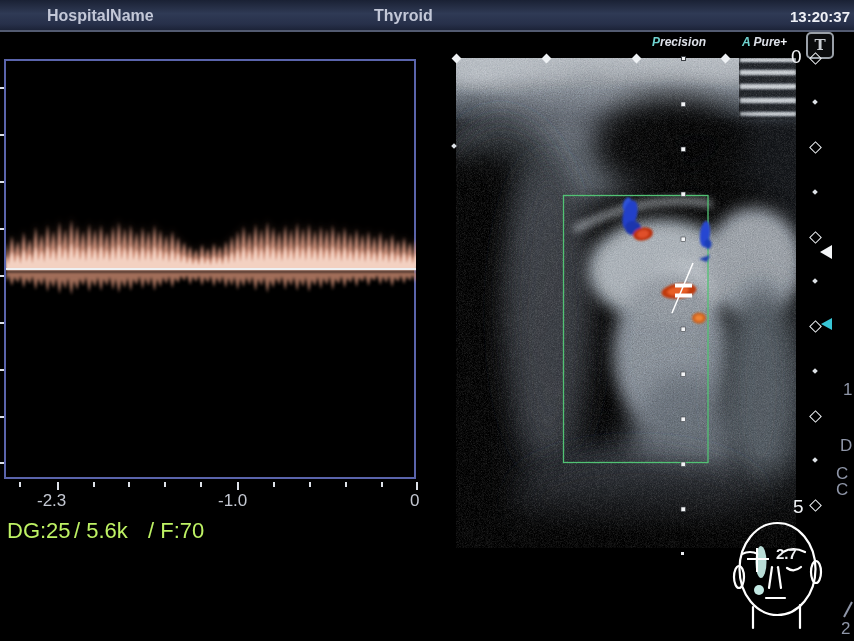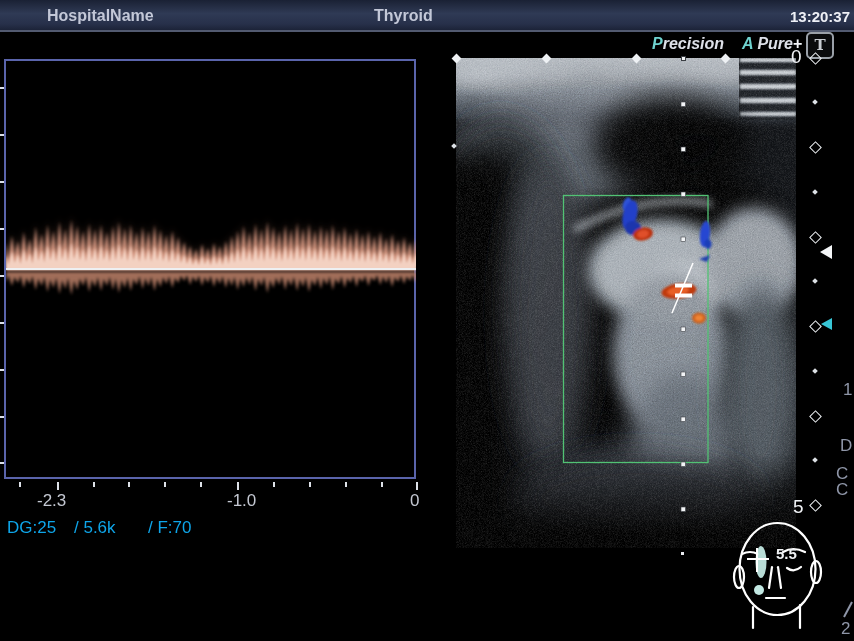--- a/index.html
+++ b/index.html
@@ -7,35 +7,35 @@
          font-family:"Liberation Sans",sans-serif;}
   
   #titlebar{position:absolute;left:0;top:0;width:854px;height:30px;
     background:linear-gradient(#1a2134,#2f3a55 45%,#27304a 80%,#1c2338);}
   #titlebar-sep{position:absolute;left:0;top:30px;width:854px;height:2px;background:#525a70;}
   .bar-text{position:absolute;top:7px;font-size:16px;font-weight:bold;color:#c3c8d8;white-space:pre;}
   #hospital{left:47px;}
   #study{left:374px;}
   #clock{left:790px;color:#eef0f6;font-weight:bold;font-size:15px;top:8px;}
   
-  .brand{position:absolute;top:35px;font-style:italic;font-weight:bold;font-size:16px;color:#dde0e8;white-space:pre;}
+  .brand{position:absolute;top:35px;font-style:italic;font-weight:bold;font-size:12px;color:#dde0e8;white-space:pre;}
   .teal{color:#6fd2cf;}
   #precision{left:652px;}
   #apure{left:742px;text-align:center;}
   #apure .plus{font-style:normal;color:#f4f6fa;}
   #t-button{position:absolute;left:806px;top:32px;width:24px;height:23px;border:2px solid #9aa0a8;
     border-radius:5px;background:#0a0b0d;color:#c8ccd2;font-family:"DejaVu Serif",serif;
     font-weight:bold;font-size:15px;text-align:center;line-height:22px;}
   
   #spectral{position:absolute;left:4px;top:59px;width:412px;height:420px;border:2px solid #5a64ab;
     background:#000;box-sizing:border-box;}
   #baseline{position:absolute;left:6px;top:268px;width:410px;height:2px;background:#eef0f2;}
   #wf{position:absolute;left:6px;top:61px;}
   .axis-lbl{position:absolute;font-size:17px;color:#c4c8d2;top:491px;}
-  .param-seg{position:absolute;top:518px;font-size:17px;color:#0ea5e9;white-space:pre;}
+  .param-seg{position:absolute;top:518px;font-size:22px;color:#bef264;white-space:pre;}
   
   .diaF{position:absolute;width:7px;height:7px;background:#eef1f4;transform:rotate(45deg);}
   .diaO{position:absolute;width:7px;height:7px;border:1.5px solid #eef1f4;transform:rotate(45deg);background:transparent;}
   .diaS{position:absolute;width:4px;height:4px;background:#dde1e6;transform:rotate(45deg);}
   .sqM{position:absolute;width:5px;height:5px;background:#f2f4f6;border:1px solid #3a3d42;box-sizing:border-box;}
   .tickL{position:absolute;width:4px;height:2px;background:#dde1e8;}
   .tickB{position:absolute;width:2px;background:#dde1e8;}
   .depth-lbl{position:absolute;font-size:19px;color:#f0f2f6;}
   .edge-lbl{position:absolute;font-size:17px;color:#8f96a8;}
   #focus-tri{position:absolute;left:820px;top:245px;width:0;height:0;
@@ -76,21 +76,21 @@
           <feGaussianBlur stdDeviation="1"></feGaussianBlur>
         </filter>
     </defs>
     <path id="wf-glow" fill="#8a5a48" opacity="0.55" filter="url(#b3)" d="M0 209 L0.0 179.3 L2.6 197.7 L5.9 171.6 L8.6 194.8 L11.9 177.1 L14.5 196.9 L17.8 167.2 L20.4 193.1 L23.8 174.9 L26.4 196.0 L29.7 161.7 L32.3 191.0 L35.7 169.4 L38.3 194.0 L41.6 159.5 L44.2 190.2 L47.5 166.1 L50.2 192.7 L53.5 156.2 L56.1 188.9 L59.4 163.9 L62.0 191.9 L65.4 154.0 L68.0 188.1 L71.3 160.6 L73.9 190.6 L77.2 166.1 L79.9 192.7 L83.2 158.4 L85.8 189.8 L89.1 163.9 L91.7 191.9 L95.1 159.5 L97.7 190.2 L101.0 167.2 L103.6 193.1 L107.0 160.6 L109.6 190.6 L112.9 156.2 L115.5 188.9 L118.8 162.8 L121.5 191.4 L124.8 159.5 L127.4 190.2 L130.7 167.2 L133.3 193.1 L136.7 161.7 L139.3 191.0 L142.6 166.1 L145.2 192.7 L148.6 159.5 L151.2 190.2 L154.5 165.0 L157.1 192.3 L160.4 170.5 L163.0 194.4 L166.4 166.1 L169.0 192.7 L172.3 172.7 L174.9 195.2 L178.3 178.2 L180.9 197.3 L184.2 182.6 L186.8 199.0 L190.1 185.9 L192.8 200.2 L196.1 180.4 L198.7 198.1 L202.0 184.8 L204.6 199.8 L208.0 179.3 L210.6 197.7 L213.9 182.6 L216.5 199.0 L219.9 177.1 L222.5 196.9 L225.8 171.6 L228.4 194.8 L231.7 166.1 L234.4 192.7 L237.7 160.6 L240.3 190.6 L243.6 167.2 L246.2 193.1 L249.6 158.4 L252.2 189.8 L255.5 163.9 L258.1 191.9 L261.4 156.2 L264.1 188.9 L267.4 161.7 L270.0 191.0 L273.3 166.1 L275.9 192.7 L279.3 159.5 L281.9 190.2 L285.2 163.9 L287.8 191.9 L291.2 157.3 L293.8 189.4 L297.1 162.8 L299.7 191.4 L303.0 158.4 L305.7 189.8 L309.0 165.0 L311.6 192.3 L314.9 160.6 L317.5 190.6 L320.9 163.9 L323.5 191.9 L326.8 159.5 L329.4 190.2 L332.8 166.1 L335.4 192.7 L338.7 161.7 L341.3 191.0 L344.6 168.3 L347.3 193.5 L350.6 163.9 L353.2 191.9 L356.5 169.4 L359.1 194.0 L362.5 166.1 L365.1 192.7 L368.4 171.6 L371.0 194.8 L374.3 167.2 L377.0 193.1 L380.3 173.8 L382.9 195.6 L386.2 169.4 L388.8 194.0 L392.2 176.0 L394.8 196.5 L398.1 172.7 L400.7 195.2 L404.1 178.2 L406.7 197.3 L410.0 174.9 L412.6 196.0 L410 209 Z"></path>
     <path id="wf-up" fill="#d99a83" opacity="0.95" filter="url(#b16)" d="M0 209 L0.0 182.0 L2.6 198.7 L5.9 175.0 L8.6 196.1 L11.9 180.0 L14.5 198.0 L17.8 171.0 L20.4 194.6 L23.8 178.0 L26.4 197.2 L29.7 166.0 L32.3 192.7 L35.7 173.0 L38.3 195.3 L41.6 164.0 L44.2 191.9 L47.5 170.0 L50.2 194.2 L53.5 161.0 L56.1 190.8 L59.4 168.0 L62.0 193.4 L65.4 159.0 L68.0 190.0 L71.3 165.0 L73.9 192.3 L77.2 170.0 L79.9 194.2 L83.2 163.0 L85.8 191.5 L89.1 168.0 L91.7 193.4 L95.1 164.0 L97.7 191.9 L101.0 171.0 L103.6 194.6 L107.0 165.0 L109.6 192.3 L112.9 161.0 L115.5 190.8 L118.8 167.0 L121.5 193.0 L124.8 164.0 L127.4 191.9 L130.7 171.0 L133.3 194.6 L136.7 166.0 L139.3 192.7 L142.6 170.0 L145.2 194.2 L148.6 164.0 L151.2 191.9 L154.5 169.0 L157.1 193.8 L160.4 174.0 L163.0 195.7 L166.4 170.0 L169.0 194.2 L172.3 176.0 L174.9 196.5 L178.3 181.0 L180.9 198.4 L184.2 185.0 L186.8 199.9 L190.1 188.0 L192.8 201.0 L196.1 183.0 L198.7 199.1 L202.0 187.0 L204.6 200.6 L208.0 182.0 L210.6 198.7 L213.9 185.0 L216.5 199.9 L219.9 180.0 L222.5 198.0 L225.8 175.0 L228.4 196.1 L231.7 170.0 L234.4 194.2 L237.7 165.0 L240.3 192.3 L243.6 171.0 L246.2 194.6 L249.6 163.0 L252.2 191.5 L255.5 168.0 L258.1 193.4 L261.4 161.0 L264.1 190.8 L267.4 166.0 L270.0 192.7 L273.3 170.0 L275.9 194.2 L279.3 164.0 L281.9 191.9 L285.2 168.0 L287.8 193.4 L291.2 162.0 L293.8 191.1 L297.1 167.0 L299.7 193.0 L303.0 163.0 L305.7 191.5 L309.0 169.0 L311.6 193.8 L314.9 165.0 L317.5 192.3 L320.9 168.0 L323.5 193.4 L326.8 164.0 L329.4 191.9 L332.8 170.0 L335.4 194.2 L338.7 166.0 L341.3 192.7 L344.6 172.0 L347.3 194.9 L350.6 168.0 L353.2 193.4 L356.5 173.0 L359.1 195.3 L362.5 170.0 L365.1 194.2 L368.4 175.0 L371.0 196.1 L374.3 171.0 L377.0 194.6 L380.3 177.0 L382.9 196.8 L386.2 173.0 L388.8 195.3 L392.2 179.0 L394.8 197.6 L398.1 176.0 L400.7 196.5 L404.1 181.0 L406.7 198.4 L410.0 178.0 L412.6 197.2 L410 209 Z"></path>
     <path id="wf-in" fill="#f7d8c9" opacity="0.9" filter="url(#b10)" d="M0 209 L0.0 194.2 L2.6 203.4 L5.9 190.3 L8.6 201.9 L11.9 193.1 L14.5 202.9 L17.8 188.1 L20.4 201.1 L23.8 191.9 L26.4 202.5 L29.7 185.3 L32.3 200.0 L35.7 189.2 L38.3 201.5 L41.6 184.3 L44.2 199.6 L47.5 187.6 L50.2 200.8 L53.5 182.6 L56.1 199.0 L59.4 186.4 L62.0 200.4 L65.4 181.5 L68.0 198.6 L71.3 184.8 L73.9 199.8 L77.2 187.6 L79.9 200.8 L83.2 183.7 L85.8 199.4 L89.1 186.4 L91.7 200.4 L95.1 184.3 L97.7 199.6 L101.0 188.1 L103.6 201.1 L107.0 184.8 L109.6 199.8 L112.9 182.6 L115.5 199.0 L118.8 185.9 L121.5 200.2 L124.8 184.3 L127.4 199.6 L130.7 188.1 L133.3 201.1 L136.7 185.3 L139.3 200.0 L142.6 187.6 L145.2 200.8 L148.6 184.3 L151.2 199.6 L154.5 187.0 L157.1 200.6 L160.4 189.8 L163.0 201.7 L166.4 187.6 L169.0 200.8 L172.3 190.8 L174.9 202.1 L178.3 193.6 L180.9 203.1 L184.2 195.8 L186.8 204.0 L190.1 197.4 L192.8 204.6 L196.1 194.7 L198.7 203.6 L202.0 196.9 L204.6 204.4 L208.0 194.2 L210.6 203.4 L213.9 195.8 L216.5 204.0 L219.9 193.1 L222.5 202.9 L225.8 190.3 L228.4 201.9 L231.7 187.6 L234.4 200.8 L237.7 184.8 L240.3 199.8 L243.6 188.1 L246.2 201.1 L249.6 183.7 L252.2 199.4 L255.5 186.4 L258.1 200.4 L261.4 182.6 L264.1 199.0 L267.4 185.3 L270.0 200.0 L273.3 187.6 L275.9 200.8 L279.3 184.3 L281.9 199.6 L285.2 186.4 L287.8 200.4 L291.2 183.2 L293.8 199.2 L297.1 185.9 L299.7 200.2 L303.0 183.7 L305.7 199.4 L309.0 187.0 L311.6 200.6 L314.9 184.8 L317.5 199.8 L320.9 186.4 L323.5 200.4 L326.8 184.3 L329.4 199.6 L332.8 187.6 L335.4 200.8 L338.7 185.3 L341.3 200.0 L344.6 188.7 L347.3 201.3 L350.6 186.4 L353.2 200.4 L356.5 189.2 L359.1 201.5 L362.5 187.6 L365.1 200.8 L368.4 190.3 L371.0 201.9 L374.3 188.1 L377.0 201.1 L380.3 191.4 L382.9 202.3 L386.2 189.2 L388.8 201.5 L392.2 192.5 L394.8 202.7 L398.1 190.8 L400.7 202.1 L404.1 193.6 L406.7 203.1 L410.0 191.9 L412.6 202.5 L410 209 Z"></path>
     <path id="wf-dn" fill="#bd8169" opacity="0.85" filter="url(#b16)" d="M0 211 L0.0 221.0 L2.6 214.4 L5.9 225.0 L8.6 215.9 L11.9 222.0 L14.5 214.8 L17.8 227.0 L20.4 216.7 L23.8 223.0 L26.4 215.2 L29.7 229.0 L32.3 217.5 L35.7 225.0 L38.3 215.9 L41.6 231.0 L44.2 218.2 L47.5 227.0 L50.2 216.7 L53.5 233.0 L56.1 219.0 L59.4 228.0 L62.0 217.1 L65.4 234.0 L68.0 219.4 L71.3 229.0 L73.9 217.5 L77.2 225.0 L79.9 215.9 L83.2 231.0 L85.8 218.2 L89.1 226.0 L91.7 216.3 L95.1 230.0 L97.7 217.8 L101.0 225.0 L103.6 215.9 L107.0 229.0 L109.6 217.5 L112.9 232.0 L115.5 218.6 L118.8 227.0 L121.5 216.7 L124.8 230.0 L127.4 217.8 L130.7 224.0 L133.3 215.6 L136.7 228.0 L139.3 217.1 L142.6 225.0 L145.2 215.9 L148.6 230.0 L151.2 217.8 L154.5 226.0 L157.1 216.3 L160.4 223.0 L163.0 215.2 L166.4 227.0 L169.0 216.7 L172.3 222.0 L174.9 214.8 L178.3 220.0 L180.9 214.0 L184.2 224.0 L186.8 215.6 L190.1 221.0 L192.8 214.4 L196.1 225.0 L198.7 215.9 L202.0 222.0 L204.6 214.8 L208.0 226.0 L210.6 216.3 L213.9 223.0 L216.5 215.2 L219.9 227.0 L222.5 216.7 L225.8 225.0 L228.4 215.9 L231.7 229.0 L234.4 217.5 L237.7 226.0 L240.3 216.3 L243.6 224.0 L246.2 215.6 L249.6 230.0 L252.2 217.8 L255.5 225.0 L258.1 215.9 L261.4 232.0 L264.1 218.6 L267.4 227.0 L270.0 216.7 L273.3 224.0 L275.9 215.6 L279.3 229.0 L281.9 217.5 L285.2 225.0 L287.8 215.9 L291.2 230.0 L293.8 217.8 L297.1 226.0 L299.7 216.3 L303.0 231.0 L305.7 218.2 L309.0 225.0 L311.6 215.9 L314.9 228.0 L317.5 217.1 L320.9 224.0 L323.5 215.6 L326.8 229.0 L329.4 217.5 L332.8 223.0 L335.4 215.2 L338.7 227.0 L341.3 216.7 L344.6 222.0 L347.3 214.8 L350.6 226.0 L353.2 216.3 L356.5 221.0 L359.1 214.4 L362.5 225.0 L365.1 215.9 L368.4 220.0 L371.0 214.0 L374.3 224.0 L377.0 215.6 L380.3 222.0 L382.9 214.8 L386.2 226.0 L388.8 216.3 L392.2 221.0 L394.8 214.4 L398.1 223.0 L400.7 215.2 L404.1 220.0 L406.7 214.0 L410.0 222.0 L412.6 214.8 L410 211 Z"></path>
   </svg>
   <div id="baseline"></div>
   <div class="axis-lbl" style="left:37px;">-2.3</div>
-  <div class="axis-lbl" style="left:218px;margin-left:9px;">-1.0</div>
+  <div class="axis-lbl" style="left:218px;">-1.0</div>
   <div class="axis-lbl" style="left:410px;">0</div>
   <div class="param-seg" style="left:7px;">DG:25</div>
   <div class="param-seg" style="left:74px;">/ 5.6k</div>
   <div class="param-seg" style="left:148px;">/ F:70</div>
 
   <svg id="bmode" width="340" height="490" viewBox="0 0 340 490">
     <defs>
       <clipPath id="clip">
           <rect x="0" y="0" width="340" height="490"></rect>
         </clipPath>
@@ -223,21 +223,21 @@
         <path d="M66 55 L69 76"></path>
       <path d="M54 86 L73 86"></path>
     </g>
     <ellipse cx="49" cy="50" rx="5.5" ry="16" fill="#c2e8e2" opacity="0.95"></ellipse>
     <circle cx="47" cy="78" r="5" fill="#c2e8e2"></circle>
     <g stroke="#ffffff" stroke-width="2">
       <path d="M35 47 H57"></path>
         <path d="M45 36 V60"></path>
     </g>
   </svg>
-  <div id="bm-value">5.5</div>
+  <div id="bm-value">2.7</div>
 
 <div class="diaF" style="left: 452.5px; top: 55px;"></div>
     <div class="diaF" style="left: 542.5px; top: 55px;"></div>
     <div class="diaF" style="left: 632.5px; top: 55px;"></div>
     <div class="diaF" style="left: 721.5px; top: 55px;"></div>
     <div class="sqM" style="left: 680.5px; top: 56px;"></div>
     <div class="diaS" style="left: 452px; top: 144px;"></div>
     <div class="diaO" style="left: 810.5px; top: 53.5px;"></div>
     <div class="diaO" style="left: 810.5px; top: 142.5px;"></div>
     <div class="diaO" style="left: 810.5px; top: 232.5px;"></div>

